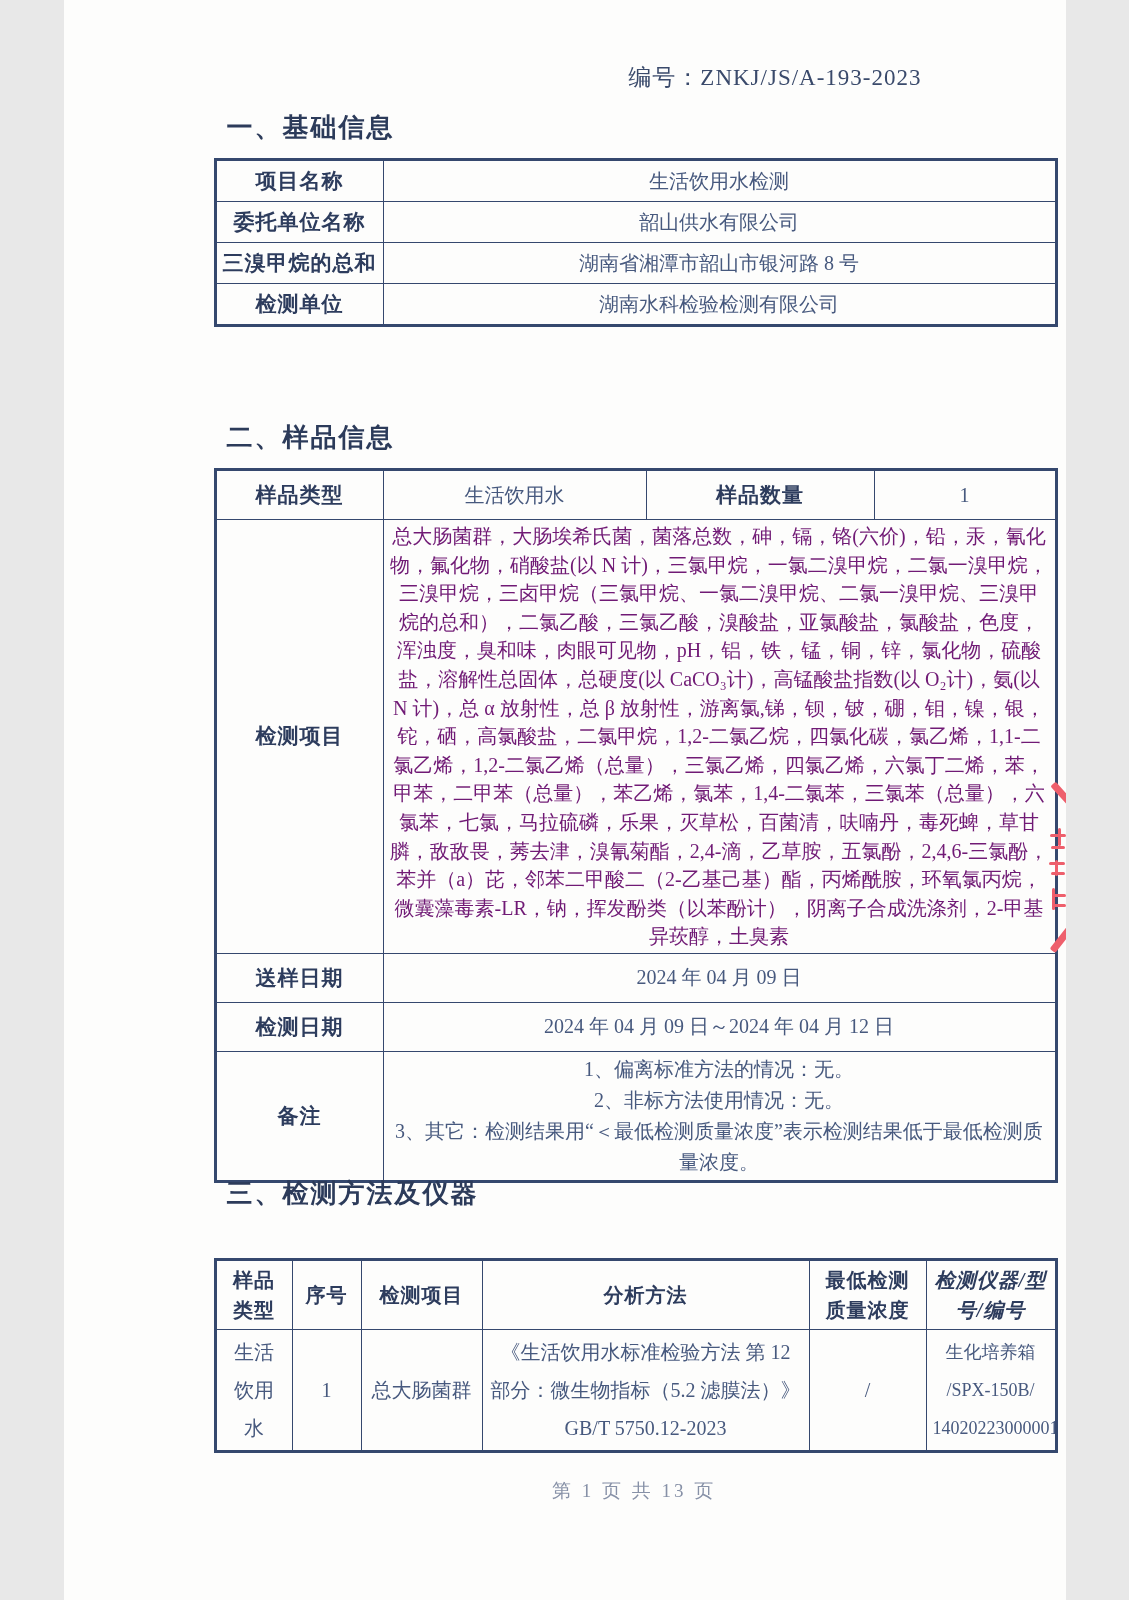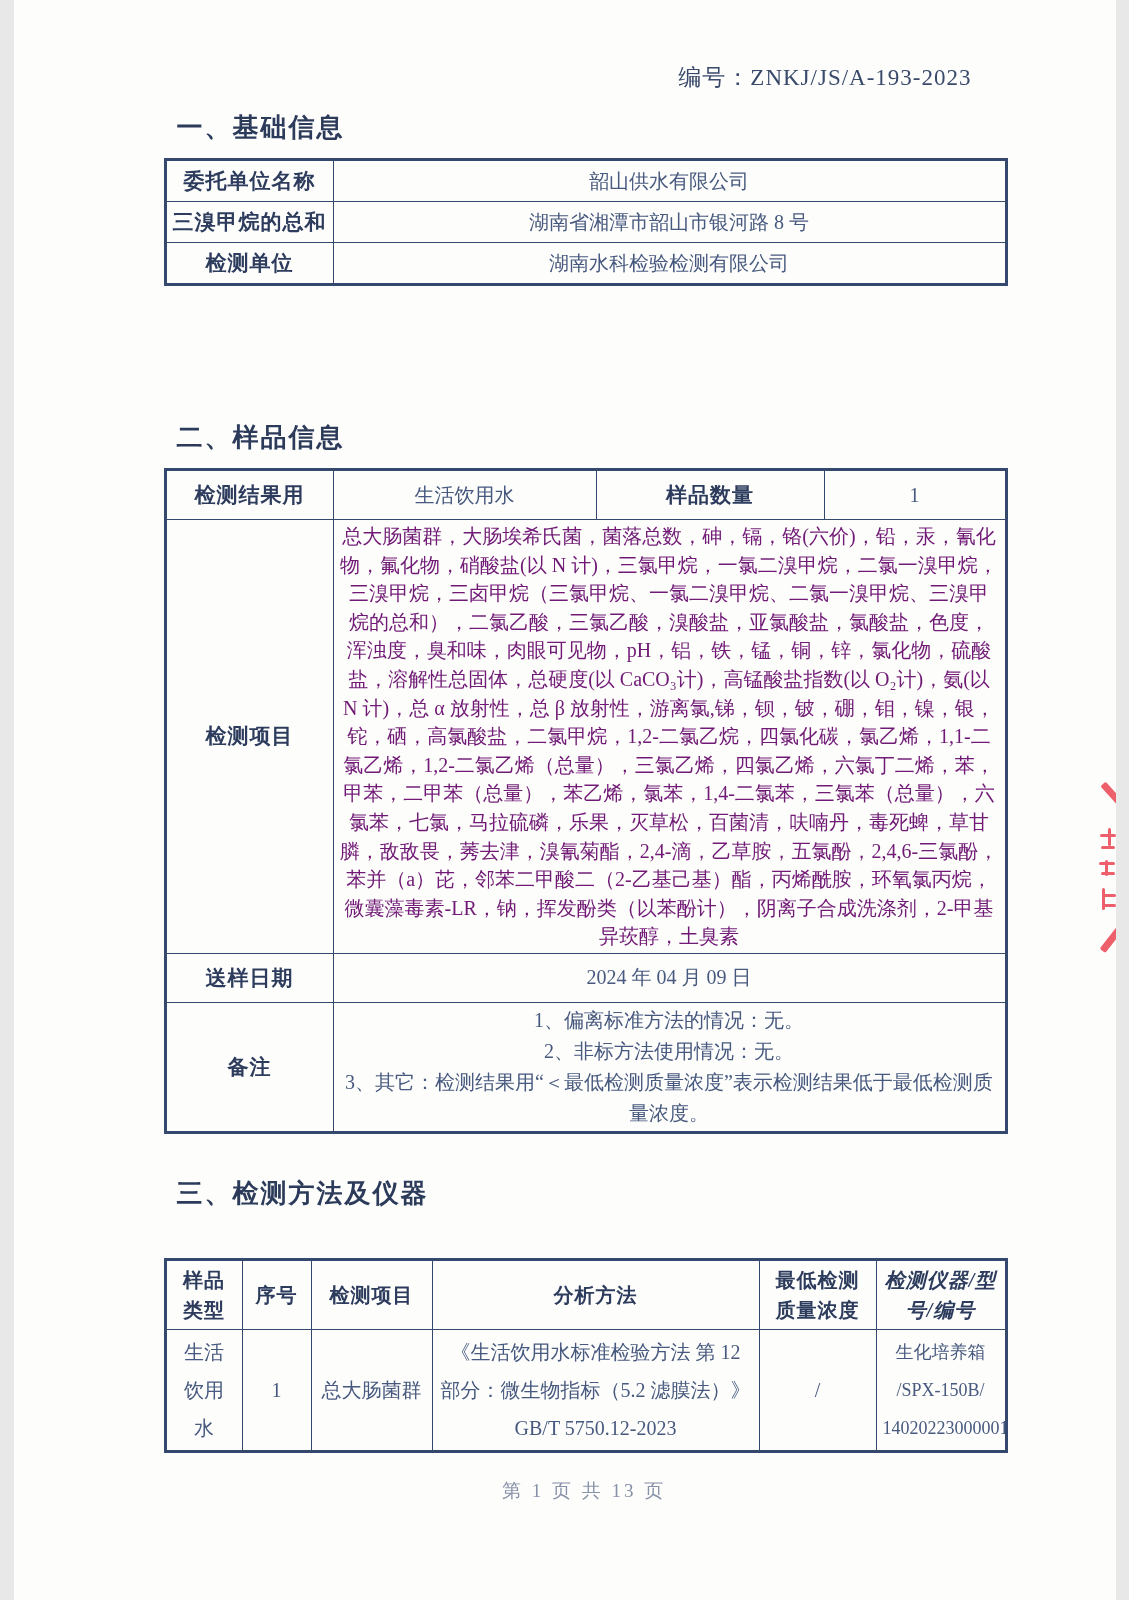--- a/index.html
+++ b/index.html
@@ -1,18 +1,18 @@
 <!DOCTYPE html>
 <html><head>
 <meta charset="utf-8">
 <style>
   html,body{margin:0;padding:0;background:#e8e8e8;}
   .page{
     position:relative;
-    width:1102px;height:1600px;
+    width:1002px;height:1600px;
     margin:0 auto;
     background:#fdfdfc;
     overflow:hidden;
     font-family:"Liberation Serif","DejaVu Serif",serif;
     color:#47597e;
   }
   .doc-number{
     position:absolute;top:62px;right:144px;
     font-size:23px;color:#3a4a6b;letter-spacing:1px;
   }
@@ -71,20 +71,24 @@
   <div class="doc-number">编号：ZNKJ/JS/A-193-2023</div>
 
   <div class="sec-title" style="top:110px;">一、基础信息</div>
 
   <table class="doc-table" style="top:158px;">
     <colgroup>
         <col style="width:168px">
         <col style="width:673px">
       </colgroup>
     <tbody>
+        <tr>
+      <td class="lbl" style="height:36px">项目名称</td>
+      <td class="val">生活饮用水检测</td>
+    </tr>
     <tr>
       <td class="lbl" style="height:36px">委托单位名称</td>
       <td class="val">韶山供水有限公司</td>
     </tr>
     <tr>
       <td class="lbl" style="height:36px">三溴甲烷的总和</td>
       <td class="val">湖南省湘潭市韶山市银河路 8 号</td>
     </tr>
     <tr>
       <td class="lbl" style="height:36px">检测单位</td>
@@ -97,32 +101,36 @@
 
   <table class="doc-table" style="top:468px;">
     <colgroup>
         <col style="width:168px">
         <col style="width:263px">
         <col style="width:228px">
         <col style="width:182px">
       </colgroup>
     <tbody>
         <tr>
-      <td class="lbl" style="height:44px">检测结果用</td>
+      <td class="lbl" style="height:44px">样品类型</td>
       <td class="val">生活饮用水</td>
       <td class="lbl">样品数量</td>
       <td class="val">1</td>
     </tr>
     <tr>
       <td class="lbl" style="height:368px">检测项目</td>
       <td class="items-cell" colspan="3">总大肠菌群，大肠埃希氏菌，菌落总数，砷，镉，铬(六价)，铅，汞，氰化物，氟化物，硝酸盐(以 N 计)，三氯甲烷，一氯二溴甲烷，二氯一溴甲烷，三溴甲烷，三卤甲烷（三氯甲烷、一氯二溴甲烷、二氯一溴甲烷、三溴甲烷的总和），二氯乙酸，三氯乙酸，溴酸盐，亚氯酸盐，氯酸盐，色度，浑浊度，臭和味，肉眼可见物，pH，铝，铁，锰，铜，锌，氯化物，硫酸盐，溶解性总固体，总硬度(以 CaCO₃计)，高锰酸盐指数(以 O₂计)，氨(以 N 计)，总 α 放射性，总 β 放射性，游离氯,锑，钡，铍，硼，钼，镍，银，铊，硒，高氯酸盐，二氯甲烷，1,2-二氯乙烷，四氯化碳，氯乙烯，1,1-二氯乙烯，1,2-二氯乙烯（总量），三氯乙烯，四氯乙烯，六氯丁二烯，苯，甲苯，二甲苯（总量），苯乙烯，氯苯，1,4-二氯苯，三氯苯（总量），六氯苯，七氯，马拉硫磷，乐果，灭草松，百菌清，呋喃丹，毒死蜱，草甘膦，敌敌畏，莠去津，溴氰菊酯，2,4-滴，乙草胺，五氯酚，2,4,6-三氯酚，苯并（a）芘，邻苯二甲酸二（2-乙基己基）酯，丙烯酰胺，环氧氯丙烷，微囊藻毒素-LR，钠，挥发酚类（以苯酚计），阴离子合成洗涤剂，2-甲基异莰醇，土臭素</td>
     </tr>
     <tr>
       <td class="lbl" style="height:44px">送样日期</td>
       <td class="val" colspan="3">2024 年 04 月 09 日</td>
+    </tr>
+    <tr>
+      <td class="lbl" style="height:44px">检测日期</td>
+      <td class="val" colspan="3">2024 年 04 月 09 日～2024 年 04 月 12 日</td>
     </tr>
     <tr>
       <td class="lbl" style="height:120px">备注</td>
       <td class="remarks-cell" colspan="3">
         <div class="remark-line">1、偏离标准方法的情况：无。</div>
         <div class="remark-line">2、非标方法使用情况：无。</div>
         <div class="remark-line">3、其它：检测结果用“＜最低检测质量浓度”表示检测结果低于最低检测质量浓度。</div>
       </td>
     </tr>
   </tbody>

